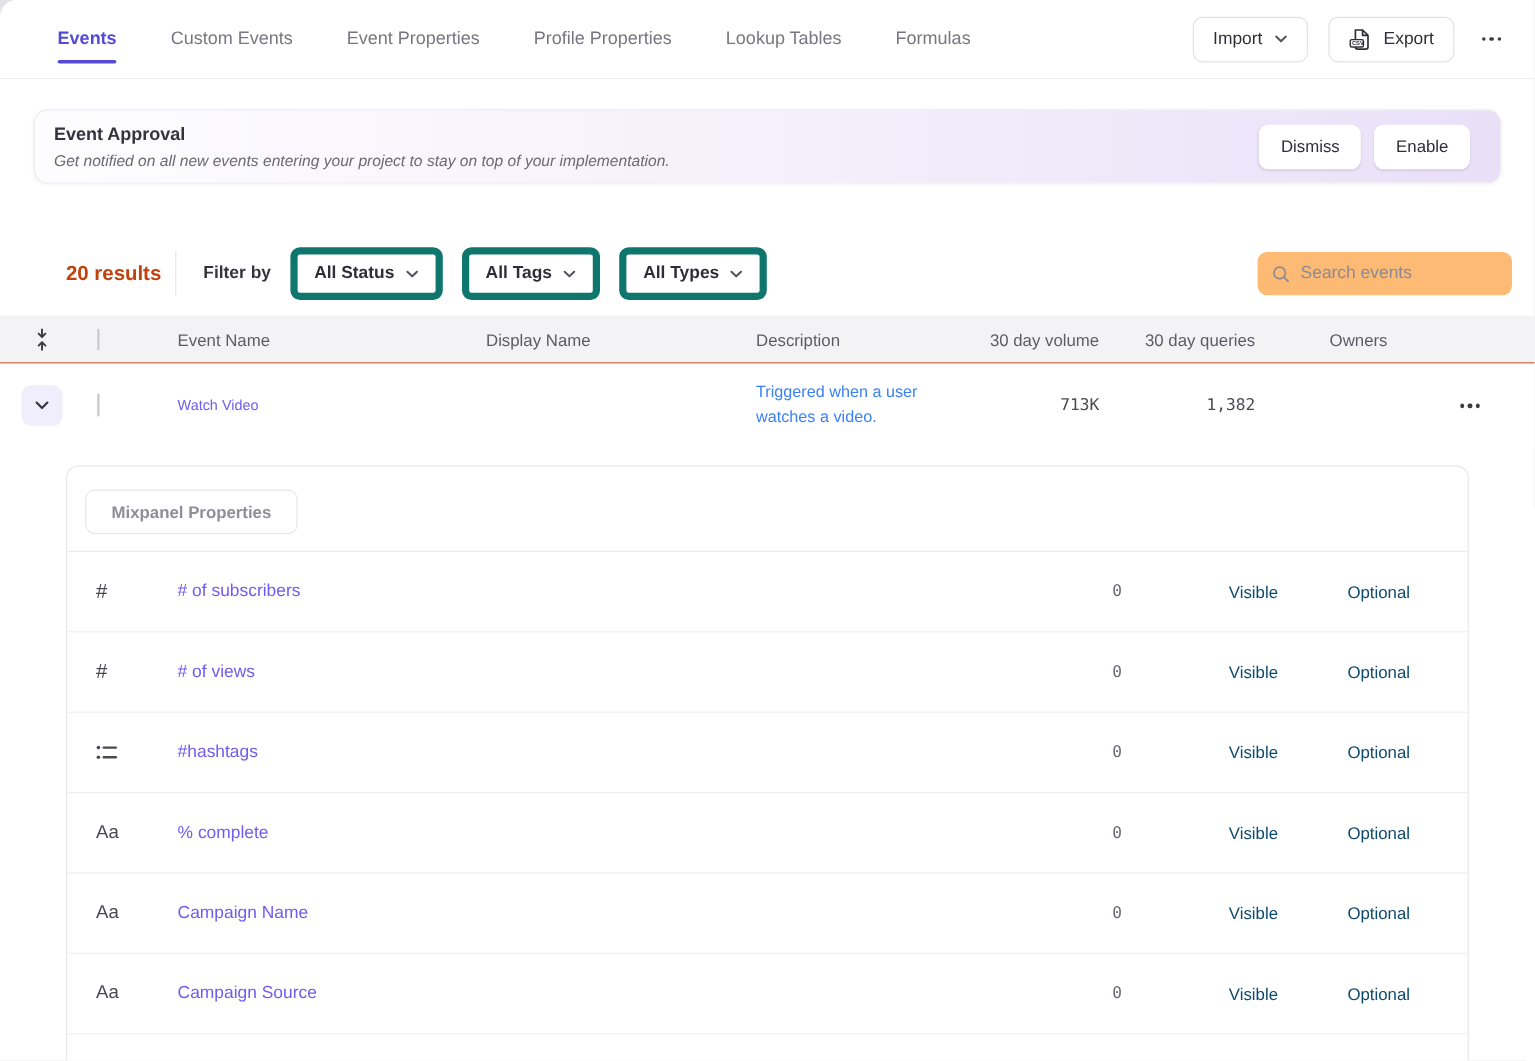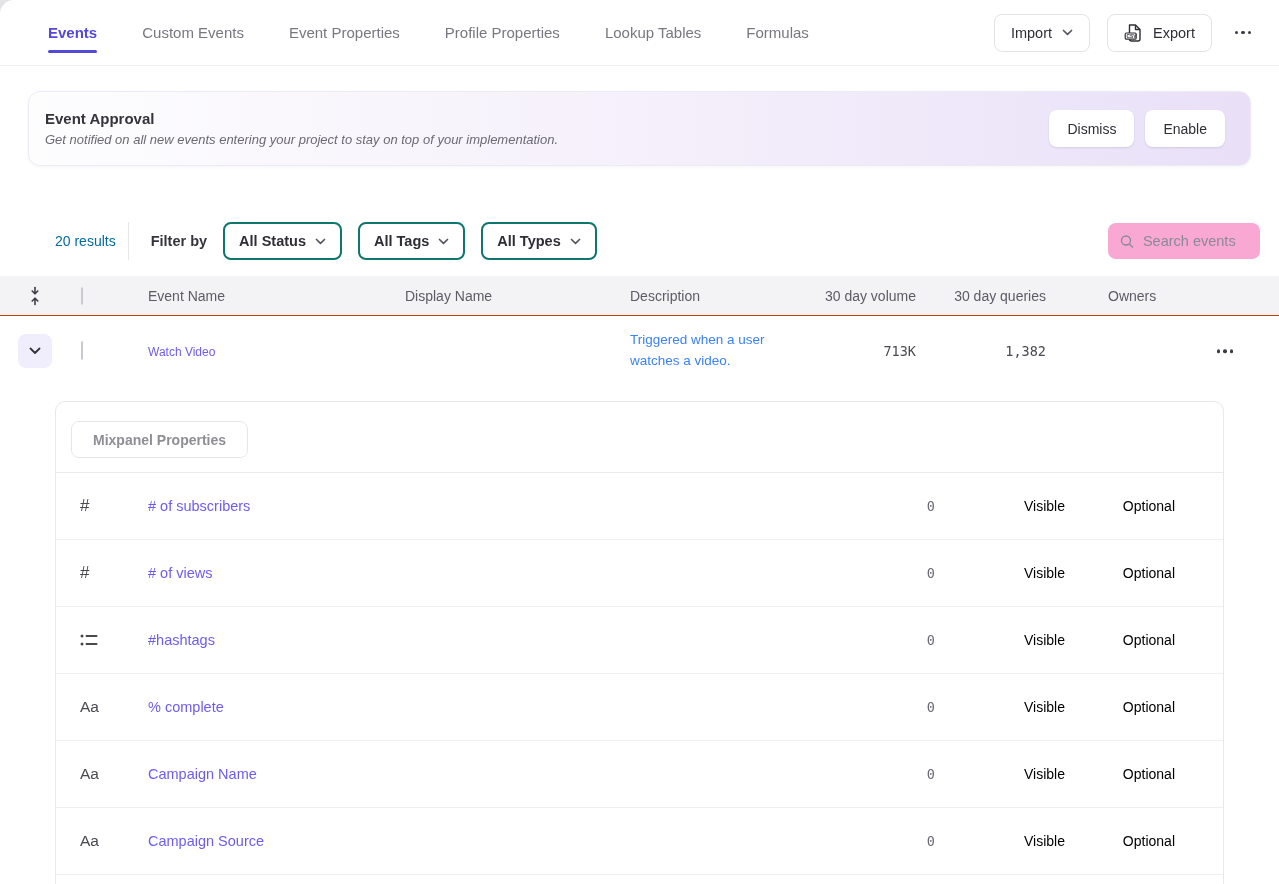--- a/index.html
+++ b/index.html
@@ -33,47 +33,47 @@
   .btn {
     height:38px; border:1px solid #e3e3e7; border-radius:8px; background:#fff;
     display:inline-flex; align-items:center; gap:10px; padding:0 16px;
     font-size:14.5px; color:#2f2e36; cursor:pointer;
   }
   .dots { display:inline-flex; align-items:center; cursor:pointer; padding:4px; }
   .dots i { width:3.5px; height:3.5px; border-radius:50%; background:#3c3b43; display:inline-block; margin:0 1.6px; }
 
   
   .banner {
-    margin:25px 28px 0; height:75px; border-radius:12px;
+    margin:25px 28px 0; height:62px; border-radius:12px;
     border:1px solid #eceaf3;
     background:linear-gradient(90deg,#fdfdfe 0%,#f5f0fb 50%,#e9e0f8 100%);
     box-shadow:0 1px 3px rgba(80,60,120,.06);
     display:flex; align-items:center; padding:0 25px 0 16px;
   }
   .banner-title { font-size:15px; font-weight:bold; color:#35343c; margin-bottom:5px; }
   .banner-desc { font-size:13px; color:#6b6a74;font-style:italic; }
   .banner-actions { margin-left:auto; display:flex; gap:11px; }
   .banner-btn {
     height:37px; padding:0 18px; background:#fff; border:none; border-radius:8px;
     font-size:14px; color:#2f2e36; box-shadow:0 1px 2px rgba(40,35,70,.12); cursor:pointer;
     font-family:"Liberation Sans", sans-serif;
   }
 
   
   .filter-row { margin-top:55px; height:40px; display:flex; align-items:center; padding:0 19px 0 55px; }
-  .results { font-size:14px; font-weight:normal; color:#0369a1; }
+  .results { font-size:17px; font-weight:bold; color:#c2410c; }
   .vdiv { width:1px; height:38px; background:#e7e7ea; margin:0 22px 0 12px; }
   .filter-by { font-size:14.5px; font-weight:bold; color:#35343c; }
   .pill {
-    height:38px; border:2px solid #0f766e; border-radius:8px; background:#fff;
+    height:38px; border:6px solid #0f766e; border-radius:8px; background:#fff;
     display:flex; align-items:center; gap:9px; padding:16px 14px; margin-left:16px;
     font-size:14.5px; font-weight:bold; color:#2f2e36; cursor:pointer;
   }
   .search {
-    margin-left:auto; width:152px; height:36px; background:#f9a8d4; border-radius:8px;
+    margin-left:auto; width:212px; height:36px; background:#fdba74; border-radius:8px;
     display:flex; align-items:center; gap:9px; padding:0 12px;justify-content:flex-end;
   }
   .search input {
     border:none; outline:none; background:transparent; width:100%;
     font-size:14.5px; color:#55545e; font-family:"Liberation Sans", sans-serif;
   }
   .search input::placeholder { color:#8b8a94; }
 
   
   .grid-row {
@@ -122,21 +122,21 @@
 
   .prow {
     height:67px; display:grid;
     grid-template-columns:92px 692px 95px 130px 110px 1fr;
     align-items:center; border-bottom:1px solid #efeff2;
   }
   .type-cell { padding-left:24px; display:flex; align-items:center; }
   .glyph { font-size:17px; color:#4a4952; }
   .prop-link { font-size:14.5px; color:#6E5CF0; cursor:pointer; }
   .pnum { font-family:"DejaVu Sans Mono", monospace; font-size:13.5px; color:#6b6a74; text-align:right; }
-  .ptext { font-size:14px; color:#000000; text-align:right;margin-left:12px; }
+  .ptext { font-size:14px; color:#0c4a6e; text-align:right;margin-left:12px; }
 </style>
 </head>
 <body>
 
 <div class="window">
 
   <nav class="nav">
     <div class="nav-tabs">
       <span class="tab active">Events</span>
       <span class="tab">Custom Events</span>

